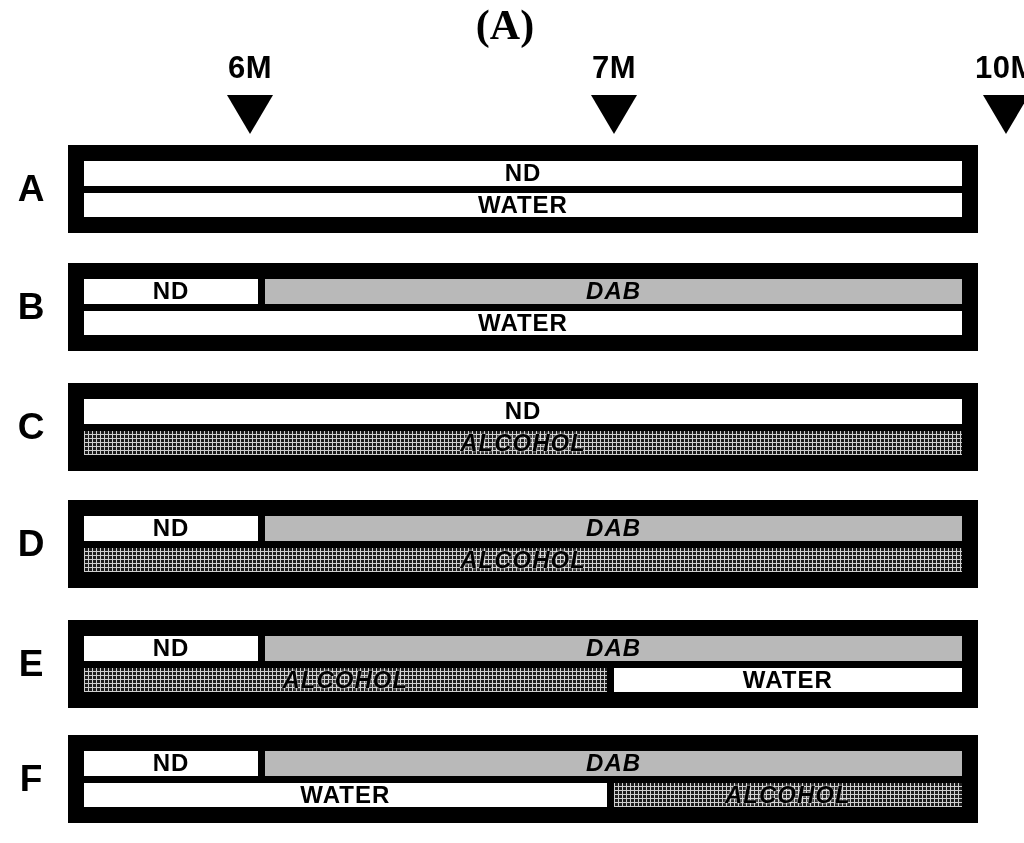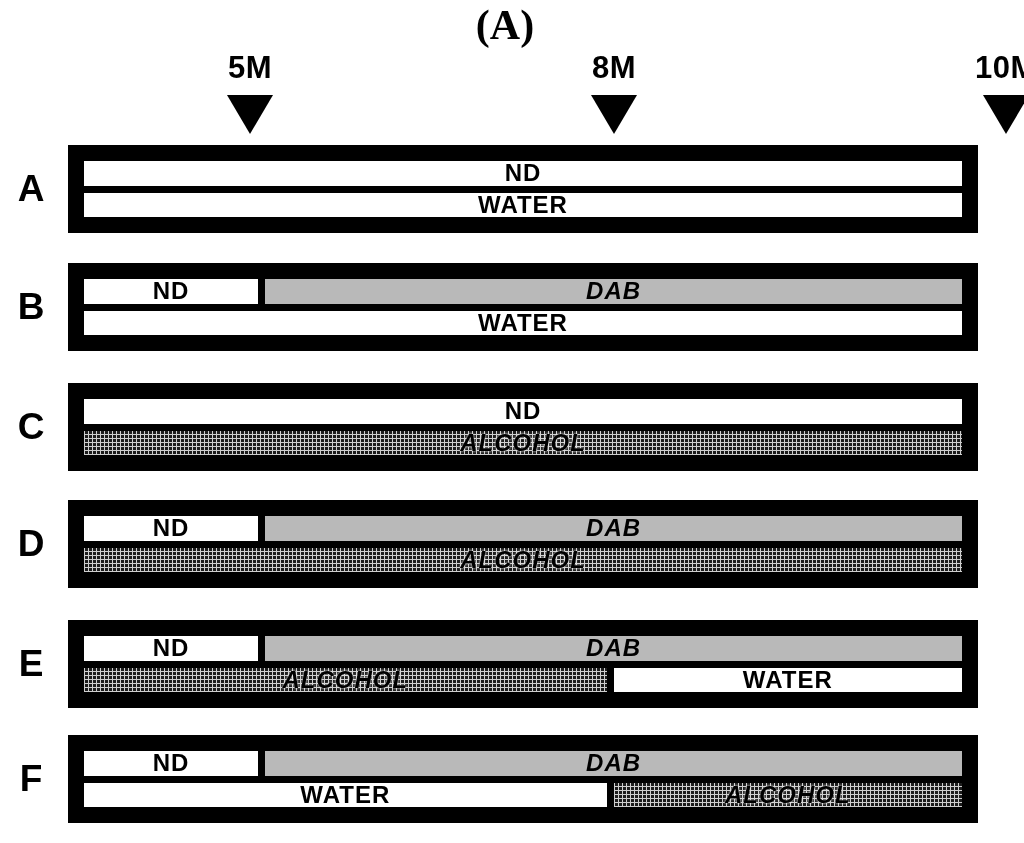--- a/index.html
+++ b/index.html
@@ -70,25 +70,25 @@
     font-style:italic;
   }
 </style>
 </head>
 <body>
 
 <div class="canvas">
   <div class="title">(A)</div>
   <div>
       <div class="marker" style="left: 205px;">
-        <div class="marker-label">5M</div>
+        <div class="marker-label">6M</div>
         <div class="marker-triangle"></div>
       </div>
       <div class="marker" style="left: 569px;">
-        <div class="marker-label">8M</div>
+        <div class="marker-label">7M</div>
         <div class="marker-triangle"></div>
       </div>
       <div class="marker" style="left: 961px;">
         <div class="marker-label">10M</div>
         <div class="marker-triangle"></div>
       </div>
     </div>
   <div>
       <div class="group-letter" style="top: 145px;">A</div>
       <div class="group-box" style="top: 145px; height: 88px;">

